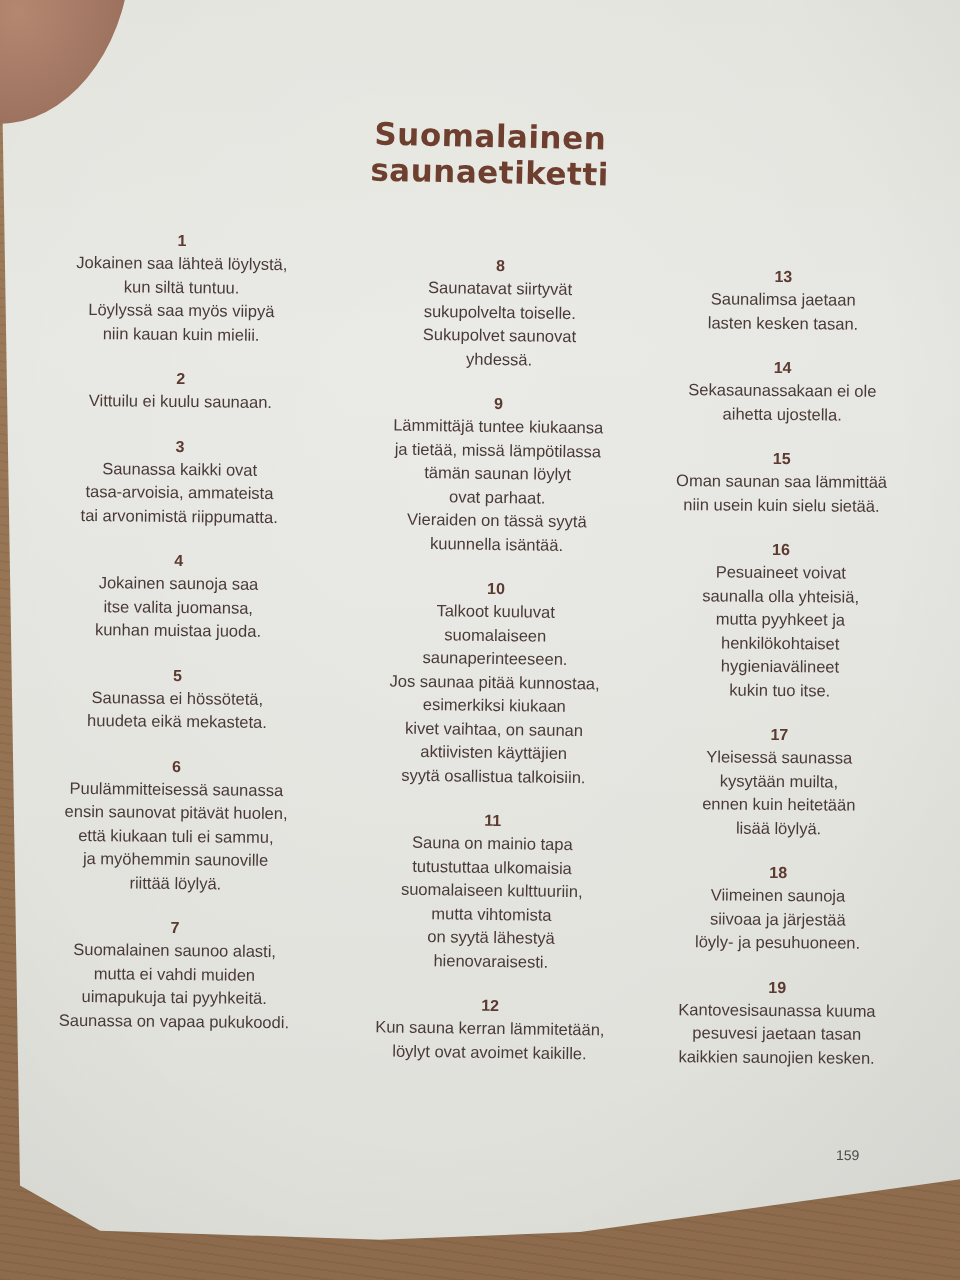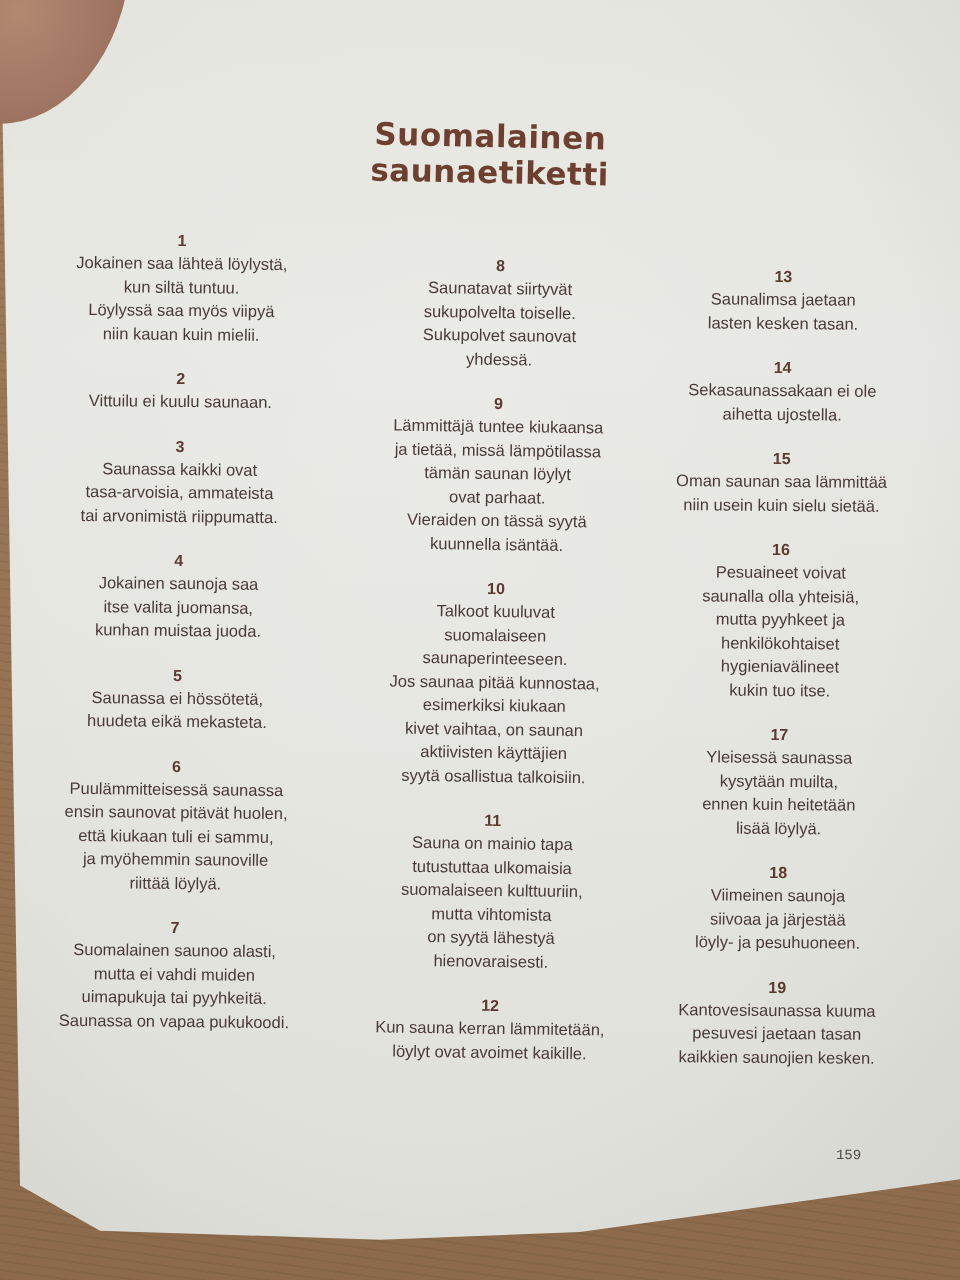--- a/index.html
+++ b/index.html
@@ -87,21 +87,21 @@
     }
     .rule-line {
       display: block;
       white-space: nowrap;
     }
     .page-number {
       position: absolute;
       left: 836px;
       top: 1147px;
       color: #4d4a48;
-      font-family: Liberation Mono, monospace;
+      font-family: Liberation Sans, sans-serif;
       font-size: 14px;
       transform: rotate(0.5deg);
     }
   </style>
 </head>
 <body>
 
 <div class="table-surface"></div>
 
 <div class="page">

